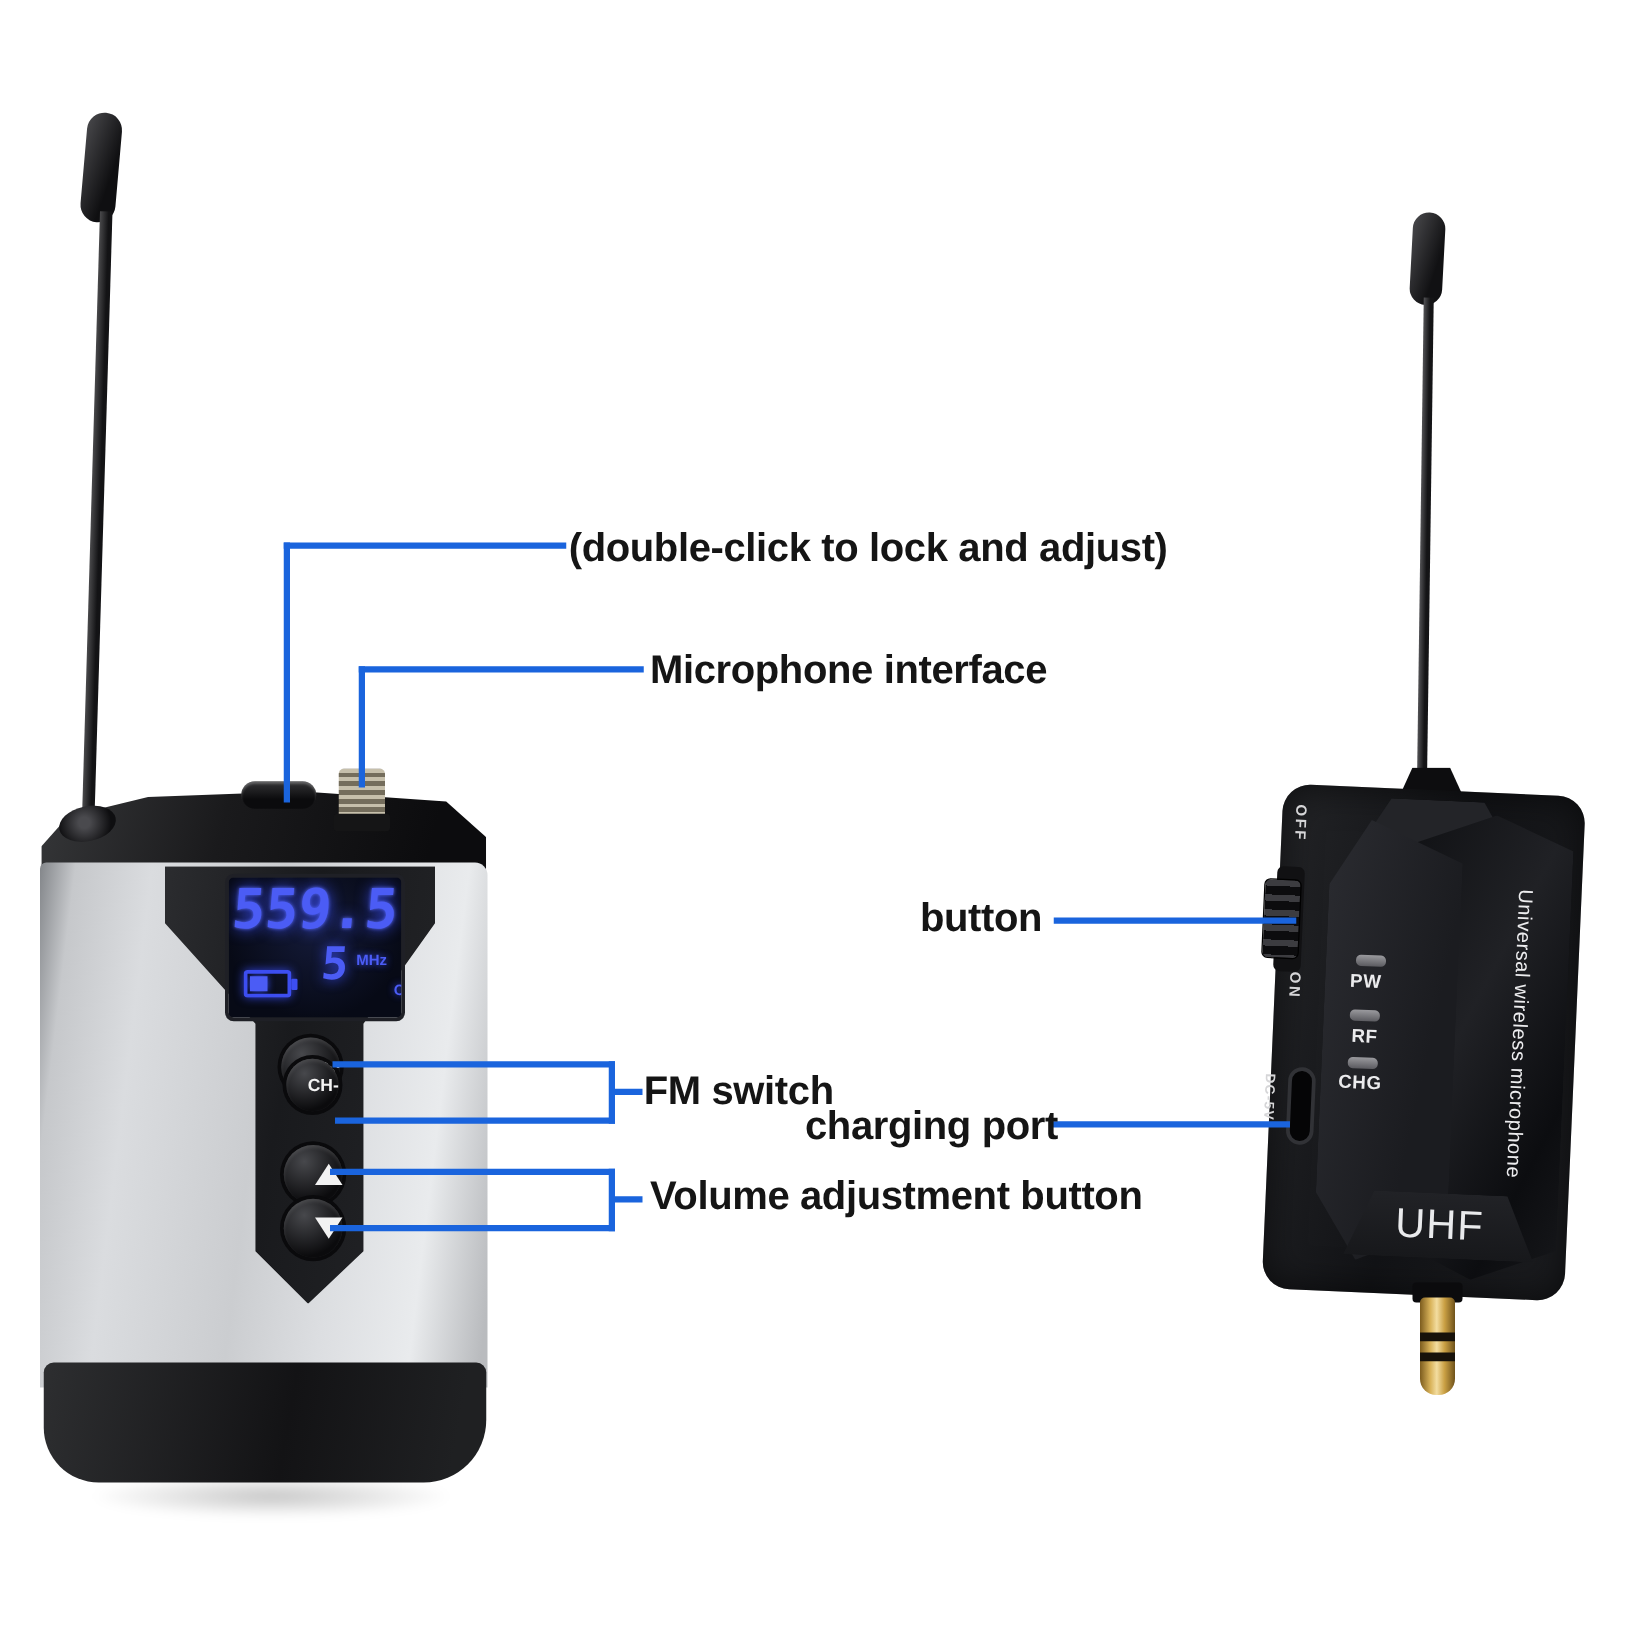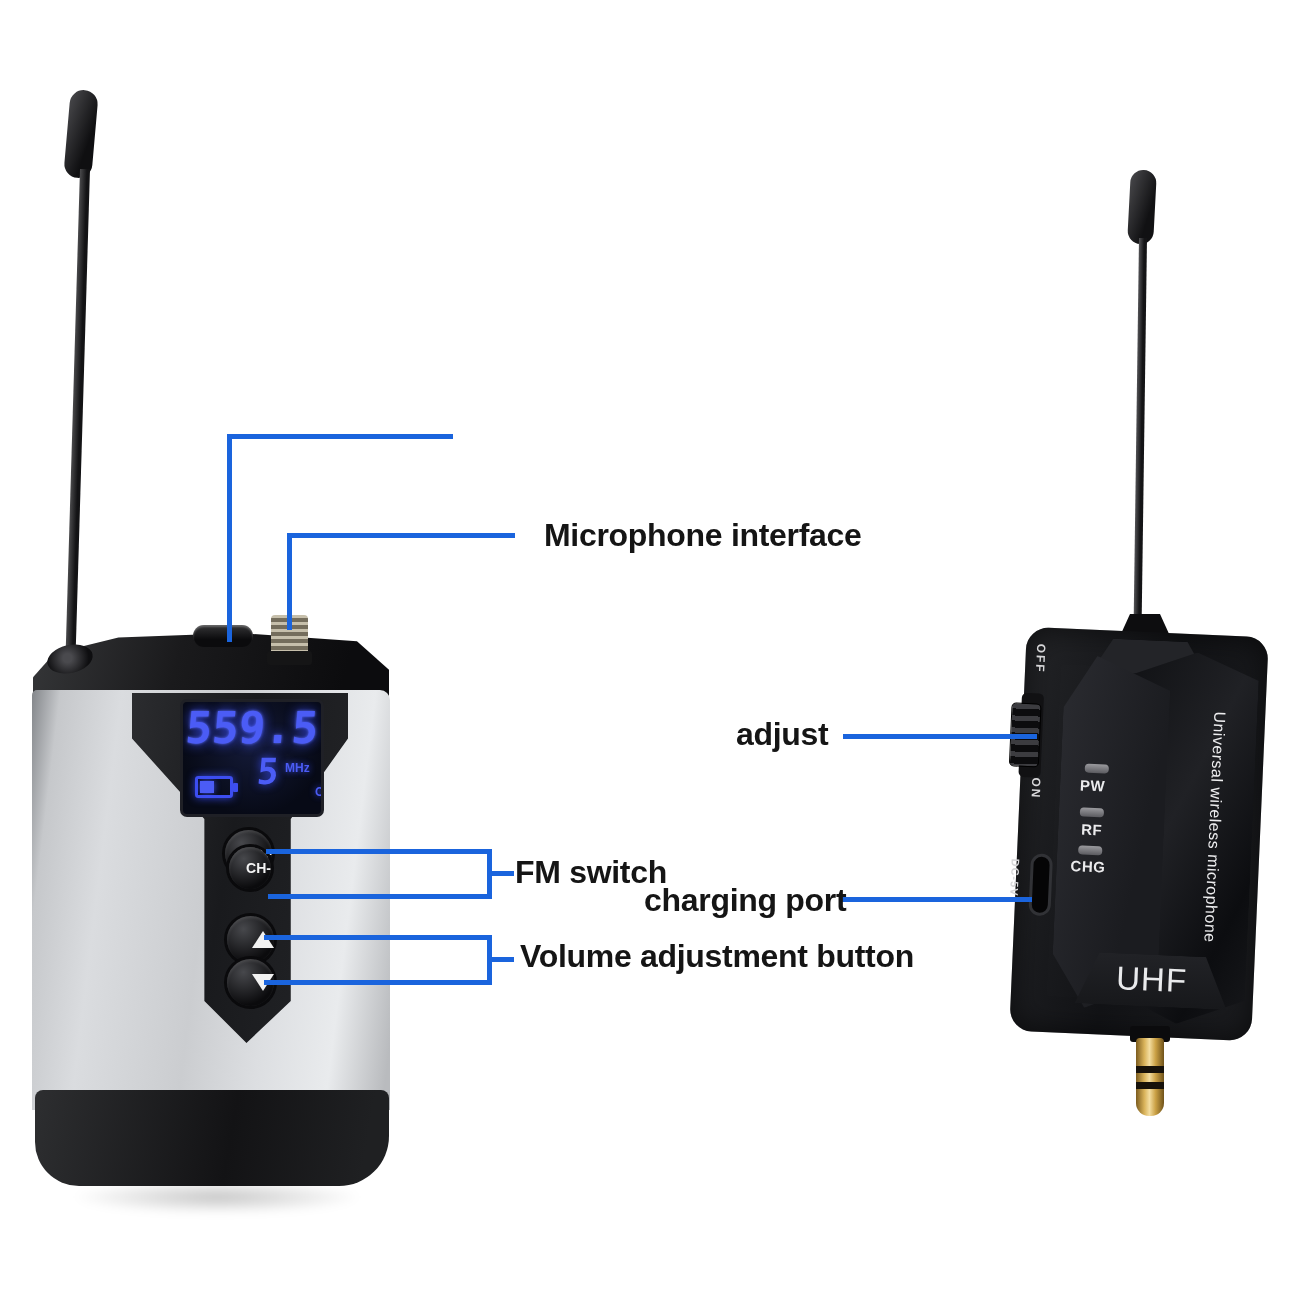--- a/index.html
+++ b/index.html
@@ -195,18 +195,19 @@
   <div class="ln" style="left:266px;top:849px;width:226px;height:5px;"></div>
   <div class="ln" style="left:268px;top:894px;width:224px;height:5px;"></div>
   <div class="ln" style="left:487px;top:849px;width:5px;height:50px;"></div>
   <div class="ln" style="left:492px;top:871px;width:22px;height:5px;"></div>
   <div class="ln" style="left:842px;top:897px;width:190px;height:5px;"></div>
   <div class="ln" style="left:264px;top:935px;width:228px;height:5px;"></div>
   <div class="ln" style="left:264px;top:980px;width:228px;height:5px;"></div>
   <div class="ln" style="left:487px;top:935px;width:5px;height:50px;"></div>
   <div class="ln" style="left:492px;top:957px;width:22px;height:5px;"></div>
 
-  <div class="lbl" style="left:544px;top:518px;">Microphone interface</div>
-  <div class="lbl" style="left:736px;top:717px;">adjust</div>
+  <div class="lbl" style="left:455px;top:421px;">(double-click to lock and adjust)</div>
+  <div class="lbl" style="left:520px;top:518px;">Microphone interface</div>
+  <div class="lbl" style="left:736px;top:717px;">button</div>
   <div class="lbl" style="left:515px;top:855px;">FM switch</div>
   <div class="lbl" style="left:644px;top:883px;">charging port</div>
   <div class="lbl" style="left:520px;top:939px;">Volume adjustment button</div>
 </div>
 
 </body></html>

